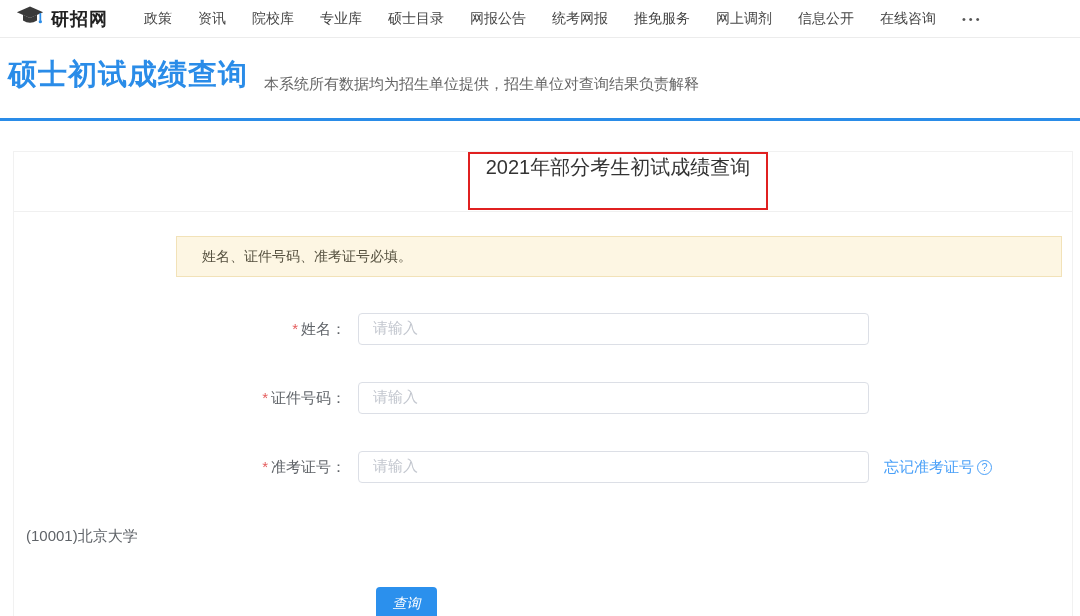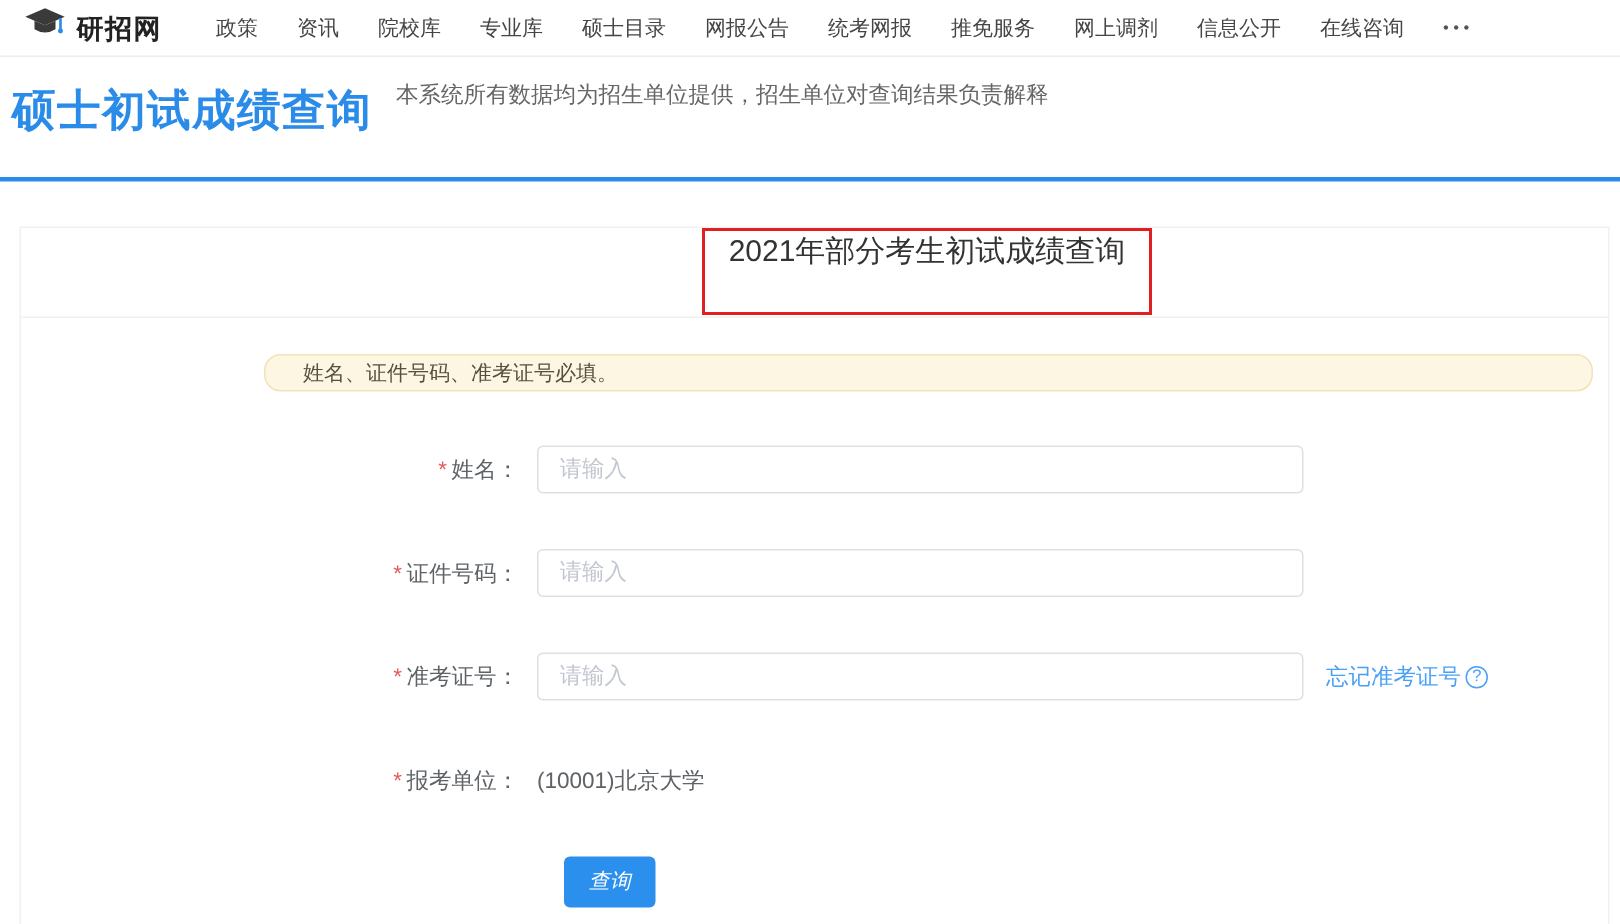--- a/index.html
+++ b/index.html
@@ -19,43 +19,43 @@
   .logo { display: flex; align-items: center; gap: 7px; margin-right: 36px; cursor: pointer; }
   .logo-text { font-size: 18px; font-weight: bold; color: #222; letter-spacing: 1px; }
   .nav-items { display: flex; align-items: center; }
   .nav-item {
     font-size: 14px; color: #454545; margin-right: 26px;
     text-decoration: none; white-space: nowrap; cursor: pointer;
   }
   .nav-more { font-size: 11px; color: #555; letter-spacing: 3px; cursor: pointer; text-decoration: none; }
 
   
-  .page-header { padding: 16px 0 0 8px; display: flex; align-items: flex-start; }
+  .page-header { padding: 16px 0 0 8px; display: flex; align-items: flex-end; }
   .page-title {
     margin: 0; font-size: 29px; line-height: 40px; font-weight: bold;
     color: var(--accent, #2a8ce8); letter-spacing: 1px;
   }
   .page-subtitle { font-size: 15px; color: #666; margin-left: 16px; }
   .accent-rule { height: 3px; background: var(--accent, #2a8ce8); margin-top: 24px; }
 
   
   .card { margin: 30px 7px 0 13px; border: 1px solid #f1f1f1; height: 490px; }
   .card-header { position: relative; height: 60px; border-bottom: 1px solid #f0f0f0; }
   .annotation-box {
     position: absolute; left: 454px; top: 0; width: 300px; height: 58px;
     border: 2px solid var(--annotation, #e02020);
     display: flex; justify-content: center;
   }
   .card-title { font-size: 20px; color: #333; }
 
   .notice {
-    margin: 24px 10px 0 162px; height: 25px;
+    margin: 24px 10px 0 162px; height: 41px;
     background: var(--notice-bg, #fdf6e3);
     border: 1px solid var(--notice-border, #f2e2b8);
-    border-radius: 11px;
+    border-radius: 0;
     display: flex; align-items: center; padding-left: 25px;
     font-size: 14px; color: #55503f; font-family: Liberation Serif, serif;
   }
 
   
   .query-form { margin-top: 34px; }
   .form-row { display: flex; align-items: center; height: 36px; margin-bottom: 33px; }
   .form-label { width: 332px; text-align: right; font-size: 15px; color: #5f6368; flex-shrink: 0; }
   .req { color: var(--required, #e45b5b); margin-right: 3px; }
   .form-input {
@@ -147,21 +147,20 @@
       <div class="form-row">
         <label class="form-label"><span class="req">*</span><span>准考证号：</span></label>
         <input type="text" class="form-input" placeholder="请输入" style="">
         <a class="forgot-link">
             <span>忘记准考证号</span>
             <span class="q-circle">?</span>
           </a>
       </div>
 
       <div class="form-row">
-        <label class="form-label"><span class="req">*</span><span>报考单位：</span></label>
         <span class="static-value">(10001)北京大学</span>
       </div>
 
       <div class="form-row submit-row">
         <button type="button" class="submit-btn">查询</button>
       </div>
 
     </form>
   </div>
 </section>

